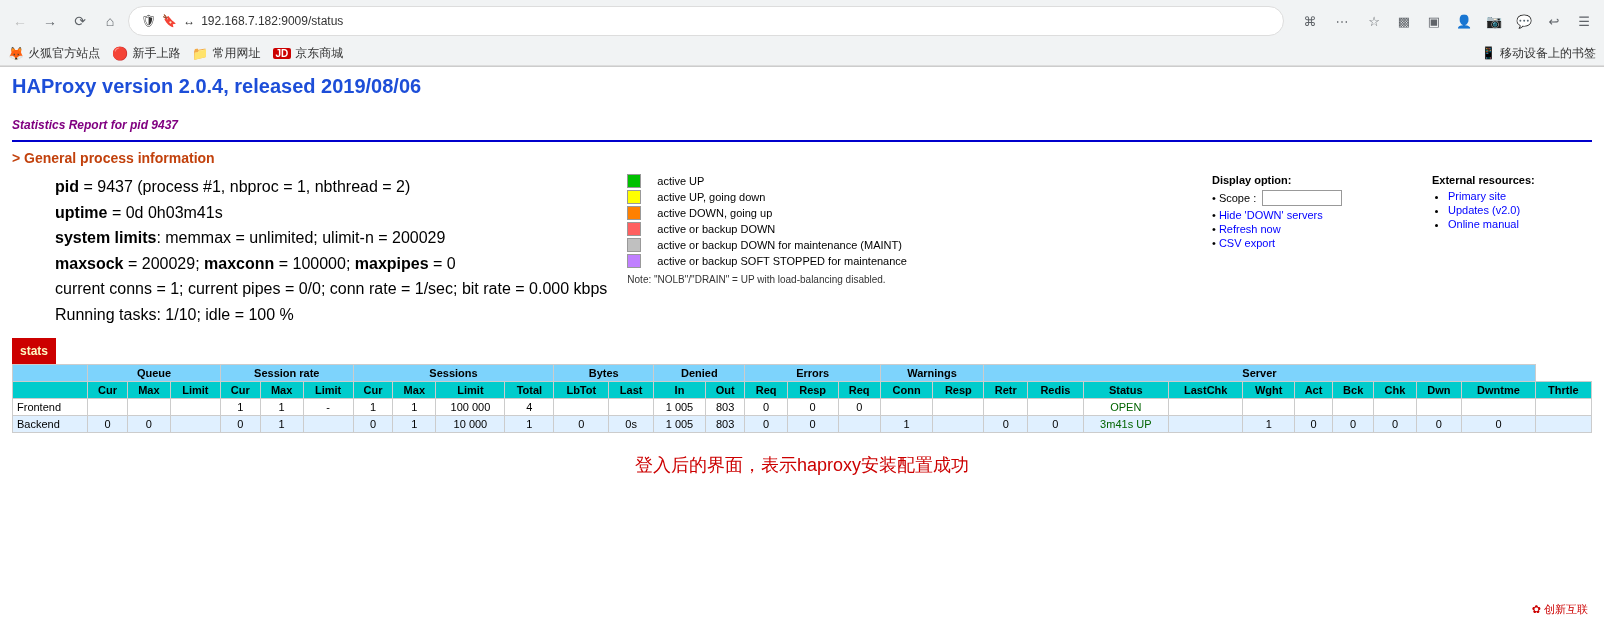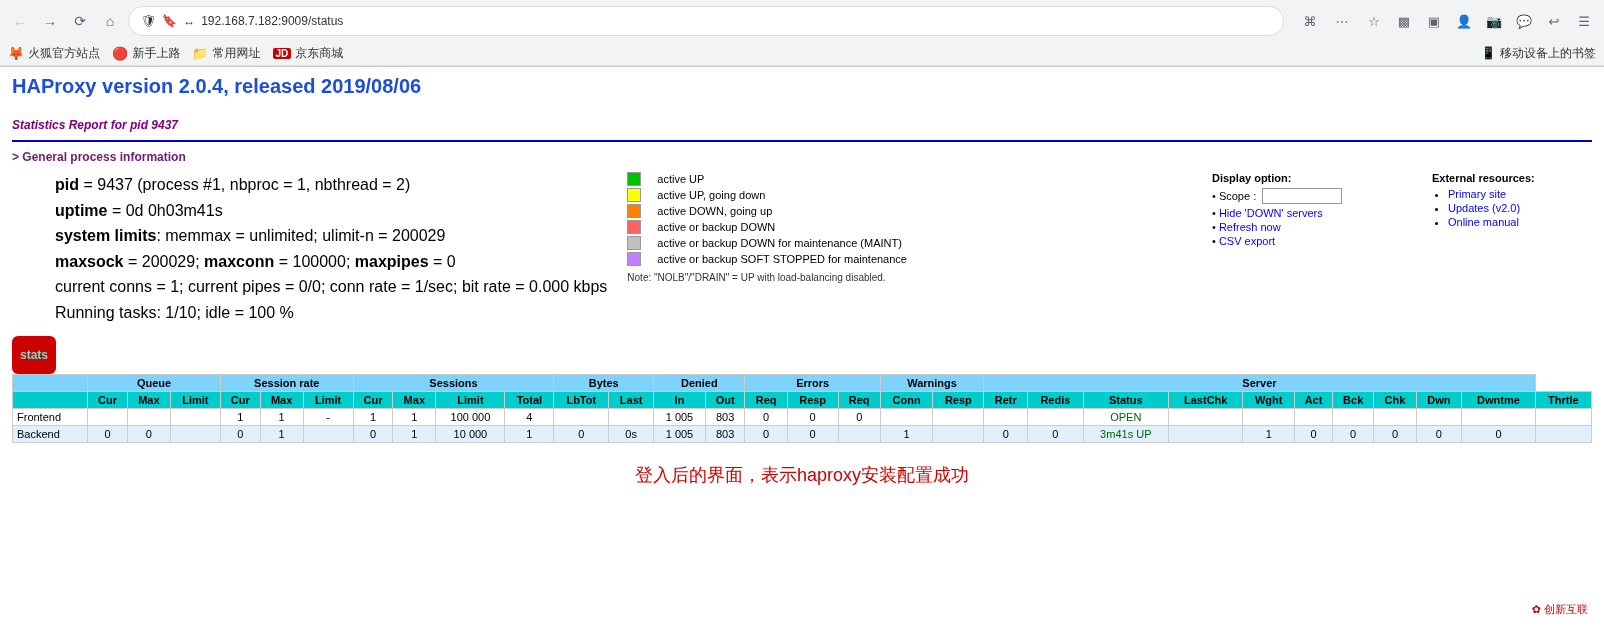--- a/index.html
+++ b/index.html
@@ -21,21 +21,21 @@
     .bookmark-item { display: flex; align-items: center; gap: 4px; cursor: pointer; color: #333; text-decoration: none; }
     .bookmark-icon { font-size: 13px; }
     .mobile-bookmarks { margin-left: auto; color: #333; font-size: 12px; }
 
     
     .page-content { padding: 8px 12px; }
     .page-title { font-size: 20px; font-weight: bold; color: #1d4ed8; margin-bottom: 4px; }
     .page-subtitle { font-size: 12px; font-style: italic; font-weight: bold; color: #800080; margin-bottom: 8px; margin-top: 20px; }
     .section-divider { border: none; border-top: 2px solid #00c; margin-bottom: 8px; }
 
-    .general-info-header { font-size: 12px; font-weight: bold; color: #701a75; margin-bottom: 8px; }
+    .general-info-header { font-size: 14px; font-weight: bold; color: #c2410c; margin-bottom: 8px; }
 
     .info-section { display: flex; gap: 20px; margin-bottom: 10px; }
     .info-left { flex: 0 0 auto; }
     .info-left p { font-size: 16px; line-height: 1.6; padding-left: 43px; }
     .info-left strong { font-weight: bold; }
 
     
     .legend-area { display: flex; gap: 20px; flex: 1; }
     .legend-col { display: flex; flex-direction: column; gap: 2px; }
     .legend-item { display: flex; align-items: center; gap: 16px; font-size: 11px; }
@@ -51,21 +51,21 @@
     .external-resources { flex: 0 0 160px; font-size: 11px; }
     .external-resources-title { font-weight: bold; margin-bottom: 4px; }
     .external-resources a { color: blue; text-decoration: none; }
     .external-resources ul { list-style: disc; padding-left: 16px; }
     .external-resources li { margin-bottom: 2px; }
 
     .note-text { font-size: 10px; color: #333; margin-top: 4px; }
 
     
     .stats-section { margin-top: 8px; }
-    .stats-label { background: #cc0000; color: #5eead4; font-weight: bold; padding: 12px 8px; display: inline-block; font-size: 12px; margin-bottom: 0; border-radius: 6px; }
+    .stats-label { background: #cc0000; color: #fef9c3; font-weight: bold; padding: 6px 8px; display: inline-block; font-size: 12px; margin-bottom: 0; }
     
     table.stats-table { border-collapse: collapse; width: 100%; font-size: 11px; }
     table.stats-table th, table.stats-table td { border: 1px solid #ccc; padding: 2px 4px; text-align: center; white-space: nowrap; }
     table.stats-table thead tr { background: #00cccc; color: #000; }
     table.stats-table thead tr.header-row-1 th { background: #7dd3fc; font-weight: bold; }
     table.stats-table thead tr.header-row-2 th { background: #00cccc; font-weight: bold; }
     table.stats-table tbody tr.frontend-row td { background: #fff; }
     table.stats-table tbody tr.backend-row td { background: #e0f0ff; }
     table.stats-table .row-label { text-align: left; font-weight: normal; background: #e8e8e8; }
     table.stats-table .status-open { color: #006400; }

